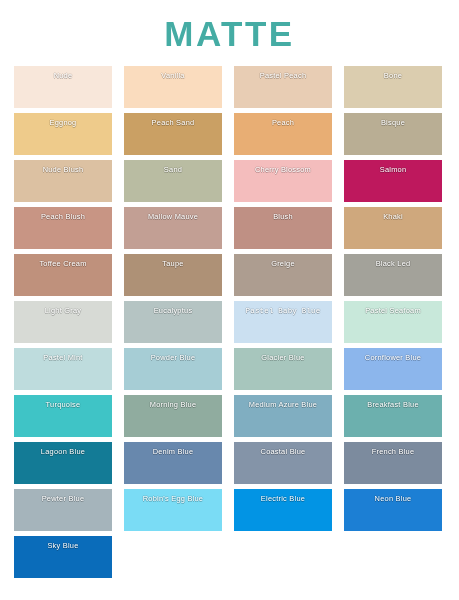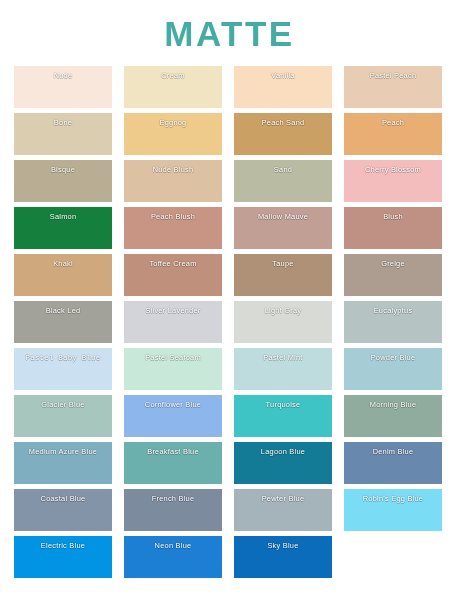--- a/index.html
+++ b/index.html
@@ -75,23 +75,20 @@
 <body>
 
 <div id="page">
 
   <h1 id="title" style="color: rgb(69, 172, 164);">MATTE</h1>
 
   <div id="grid">
       <div class="swatch" style="background-color: rgb(248, 231, 218);">
         <span class="swatch-label" style="color: rgb(255, 255, 255);">Nude</span>
       </div>
-      <div class="swatch" style="background-color: rgb(240, 228, 195);">
-        <span class="swatch-label" style="color: rgb(255, 255, 255);">Cream</span>
-      </div>
       <div class="swatch" style="background-color: rgb(250, 220, 190);">
         <span class="swatch-label" style="color: rgb(255, 255, 255);">Vanilla</span>
       </div>
       <div class="swatch" style="background-color: rgb(232, 205, 180);">
         <span class="swatch-label" style="color: rgb(255, 255, 255);">Pastel Peach</span>
       </div>
       <div class="swatch" style="background-color: rgb(219, 205, 175);">
         <span class="swatch-label" style="color: rgb(255, 255, 255);">Bone</span>
       </div>
       <div class="swatch" style="background-color: rgb(238, 203, 139);">
@@ -108,21 +105,21 @@
       </div>
       <div class="swatch" style="background-color: rgb(220, 193, 162);">
         <span class="swatch-label" style="color: rgb(255, 255, 255);">Nude Blush</span>
       </div>
       <div class="swatch" style="background-color: rgb(185, 188, 162);">
         <span class="swatch-label" style="color: rgb(255, 255, 255);">Sand</span>
       </div>
       <div class="swatch" style="background-color: rgb(244, 189, 189);">
         <span class="swatch-label" style="color: rgb(255, 255, 255);">Cherry Blossom</span>
       </div>
-      <div class="swatch" style="background-color: #15803d; padding-left: 41px;">
+      <div class="swatch" style="background-color: #be185d; padding-left: 41px;">
         <span class="swatch-label" style="color: rgb(255, 255, 255);">Salmon</span>
       </div>
       <div class="swatch" style="background-color: rgb(200, 149, 132);">
         <span class="swatch-label" style="color: rgb(255, 255, 255);">Peach Blush</span>
       </div>
       <div class="swatch" style="background-color: rgb(194, 159, 148);">
         <span class="swatch-label" style="color: rgb(255, 255, 255);">Mallow Mauve</span>
       </div>
       <div class="swatch" style="background-color: rgb(191, 144, 132);">
         <span class="swatch-label" style="color: rgb(255, 255, 255);">Blush</span>
@@ -135,23 +132,20 @@
       </div>
       <div class="swatch" style="background-color: rgb(174, 145, 118);">
         <span class="swatch-label" style="color: rgb(255, 255, 255);">Taupe</span>
       </div>
       <div class="swatch" style="background-color: rgb(173, 157, 144);">
         <span class="swatch-label" style="color: rgb(255, 255, 255);">Greige</span>
       </div>
       <div class="swatch" style="background-color: rgb(163, 162, 154);">
         <span class="swatch-label" style="color: rgb(255, 255, 255);">Black Led</span>
       </div>
-      <div class="swatch" style="background-color: rgb(211, 212, 218);">
-        <span class="swatch-label" style="color: rgb(255, 255, 255);">Silver Lavender</span>
-      </div>
       <div class="swatch" style="background-color: rgb(215, 218, 213);">
         <span class="swatch-label" style="color: rgb(255, 255, 255);">Light Gray</span>
       </div>
       <div class="swatch" style="background-color: rgb(181, 196, 195);">
         <span class="swatch-label" style="color: rgb(255, 255, 255);">Eucalyptus</span>
       </div>
       <div class="swatch" style="background-color: rgb(203, 224, 241);">
         <span class="swatch-label" style="color: rgb(255, 255, 255); font-family: Liberation Mono, monospace;">Pastel Baby Blue</span>
       </div>
       <div class="swatch" style="background-color: rgb(200, 232, 218);">

